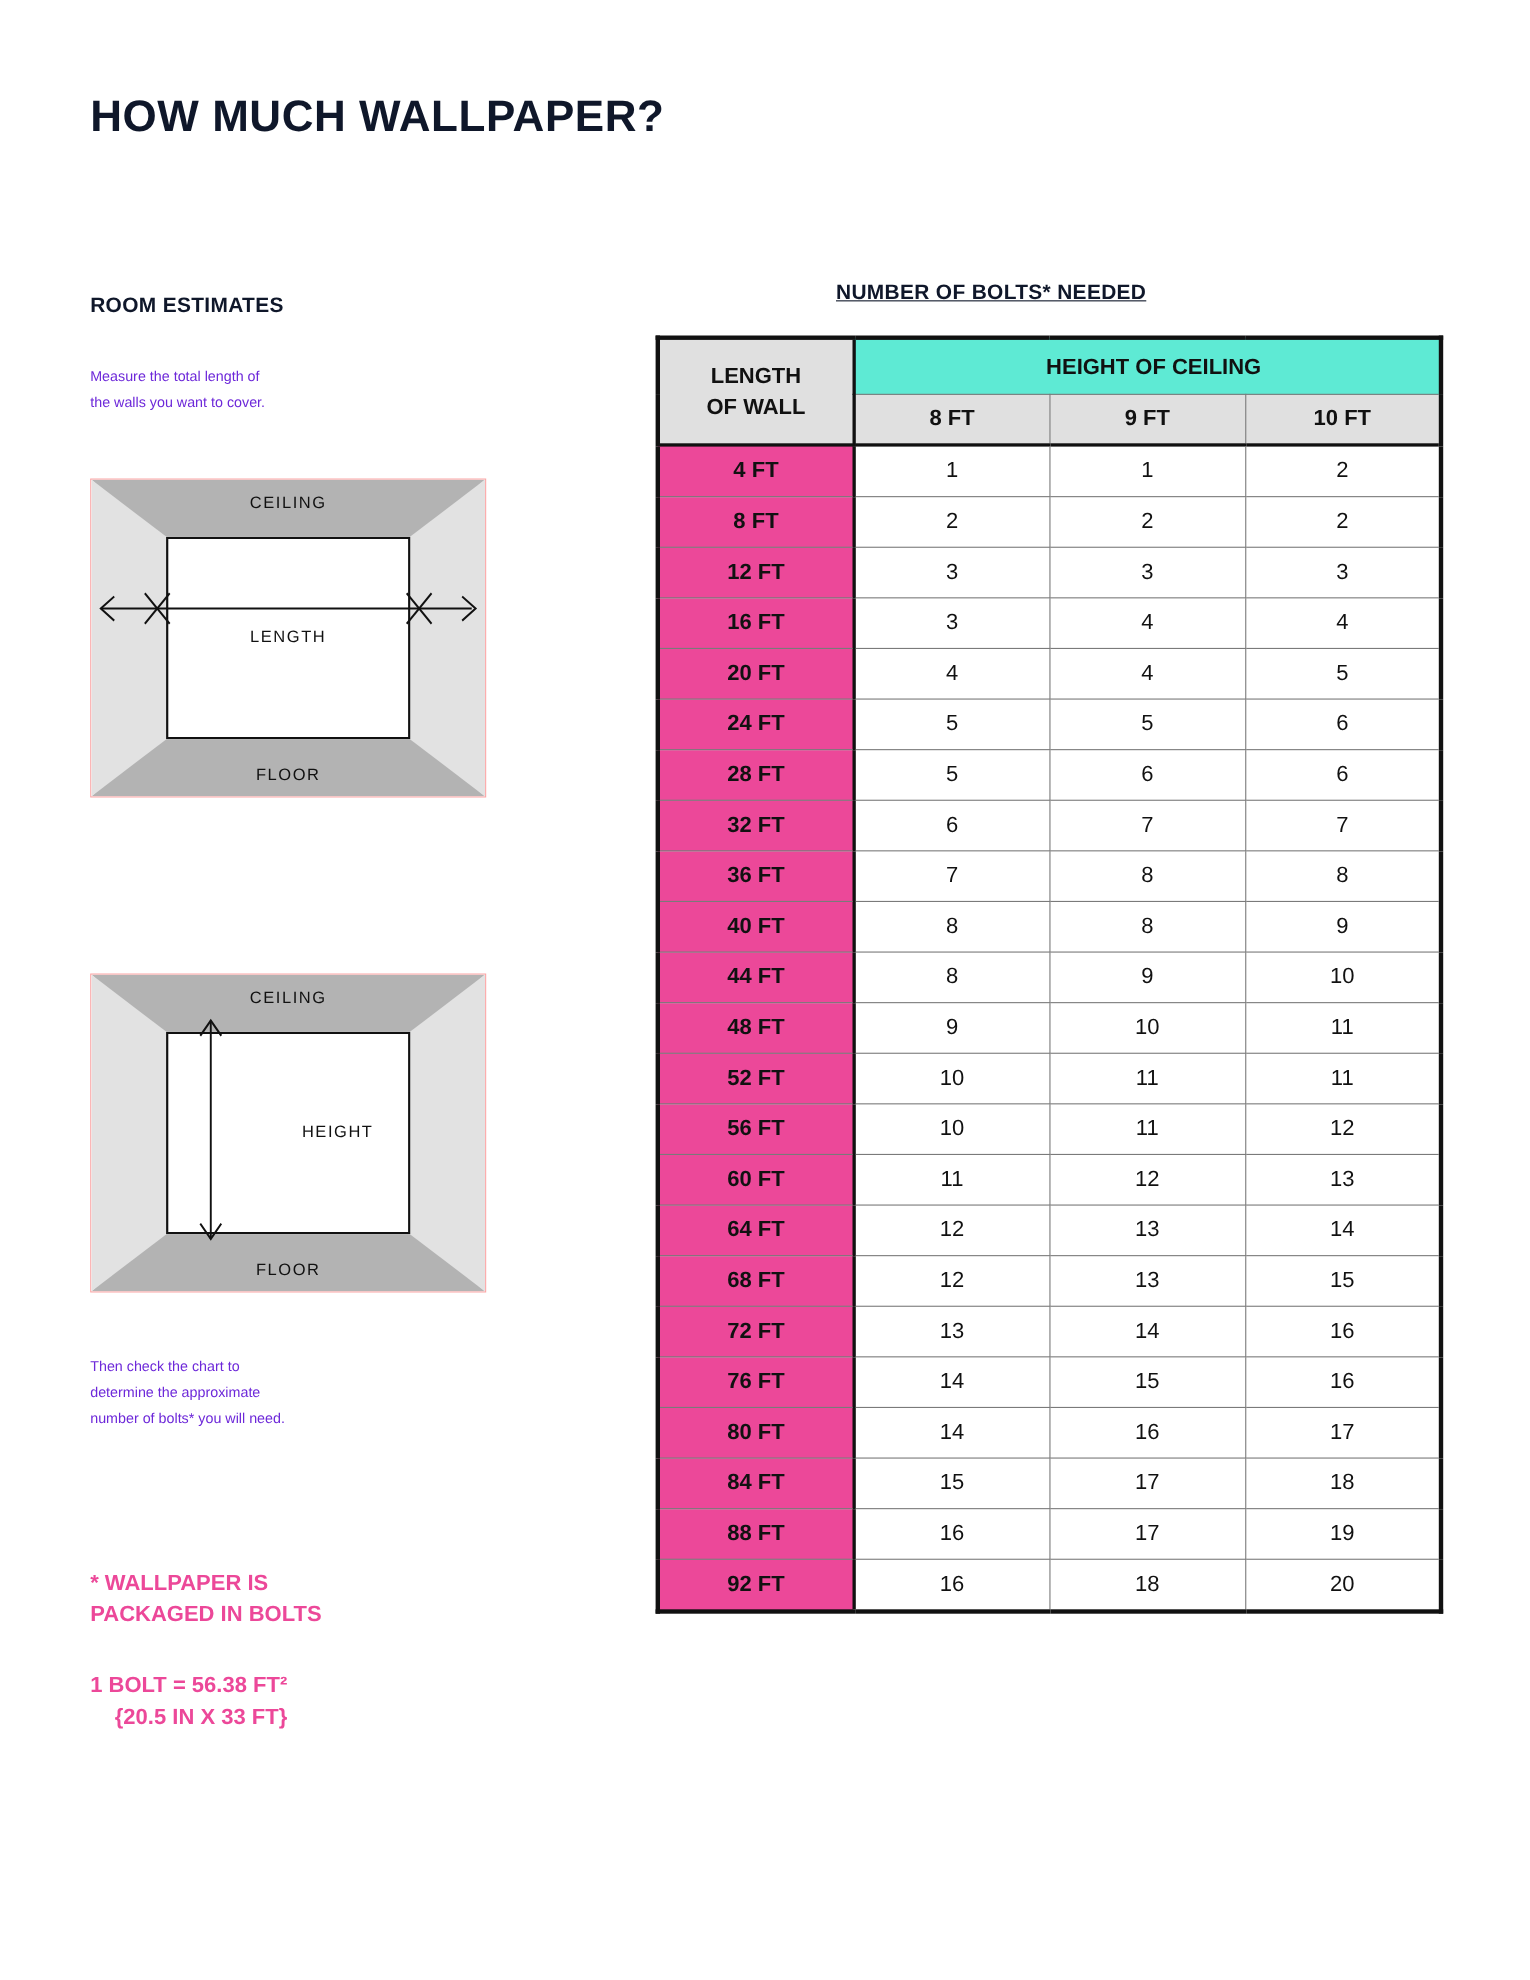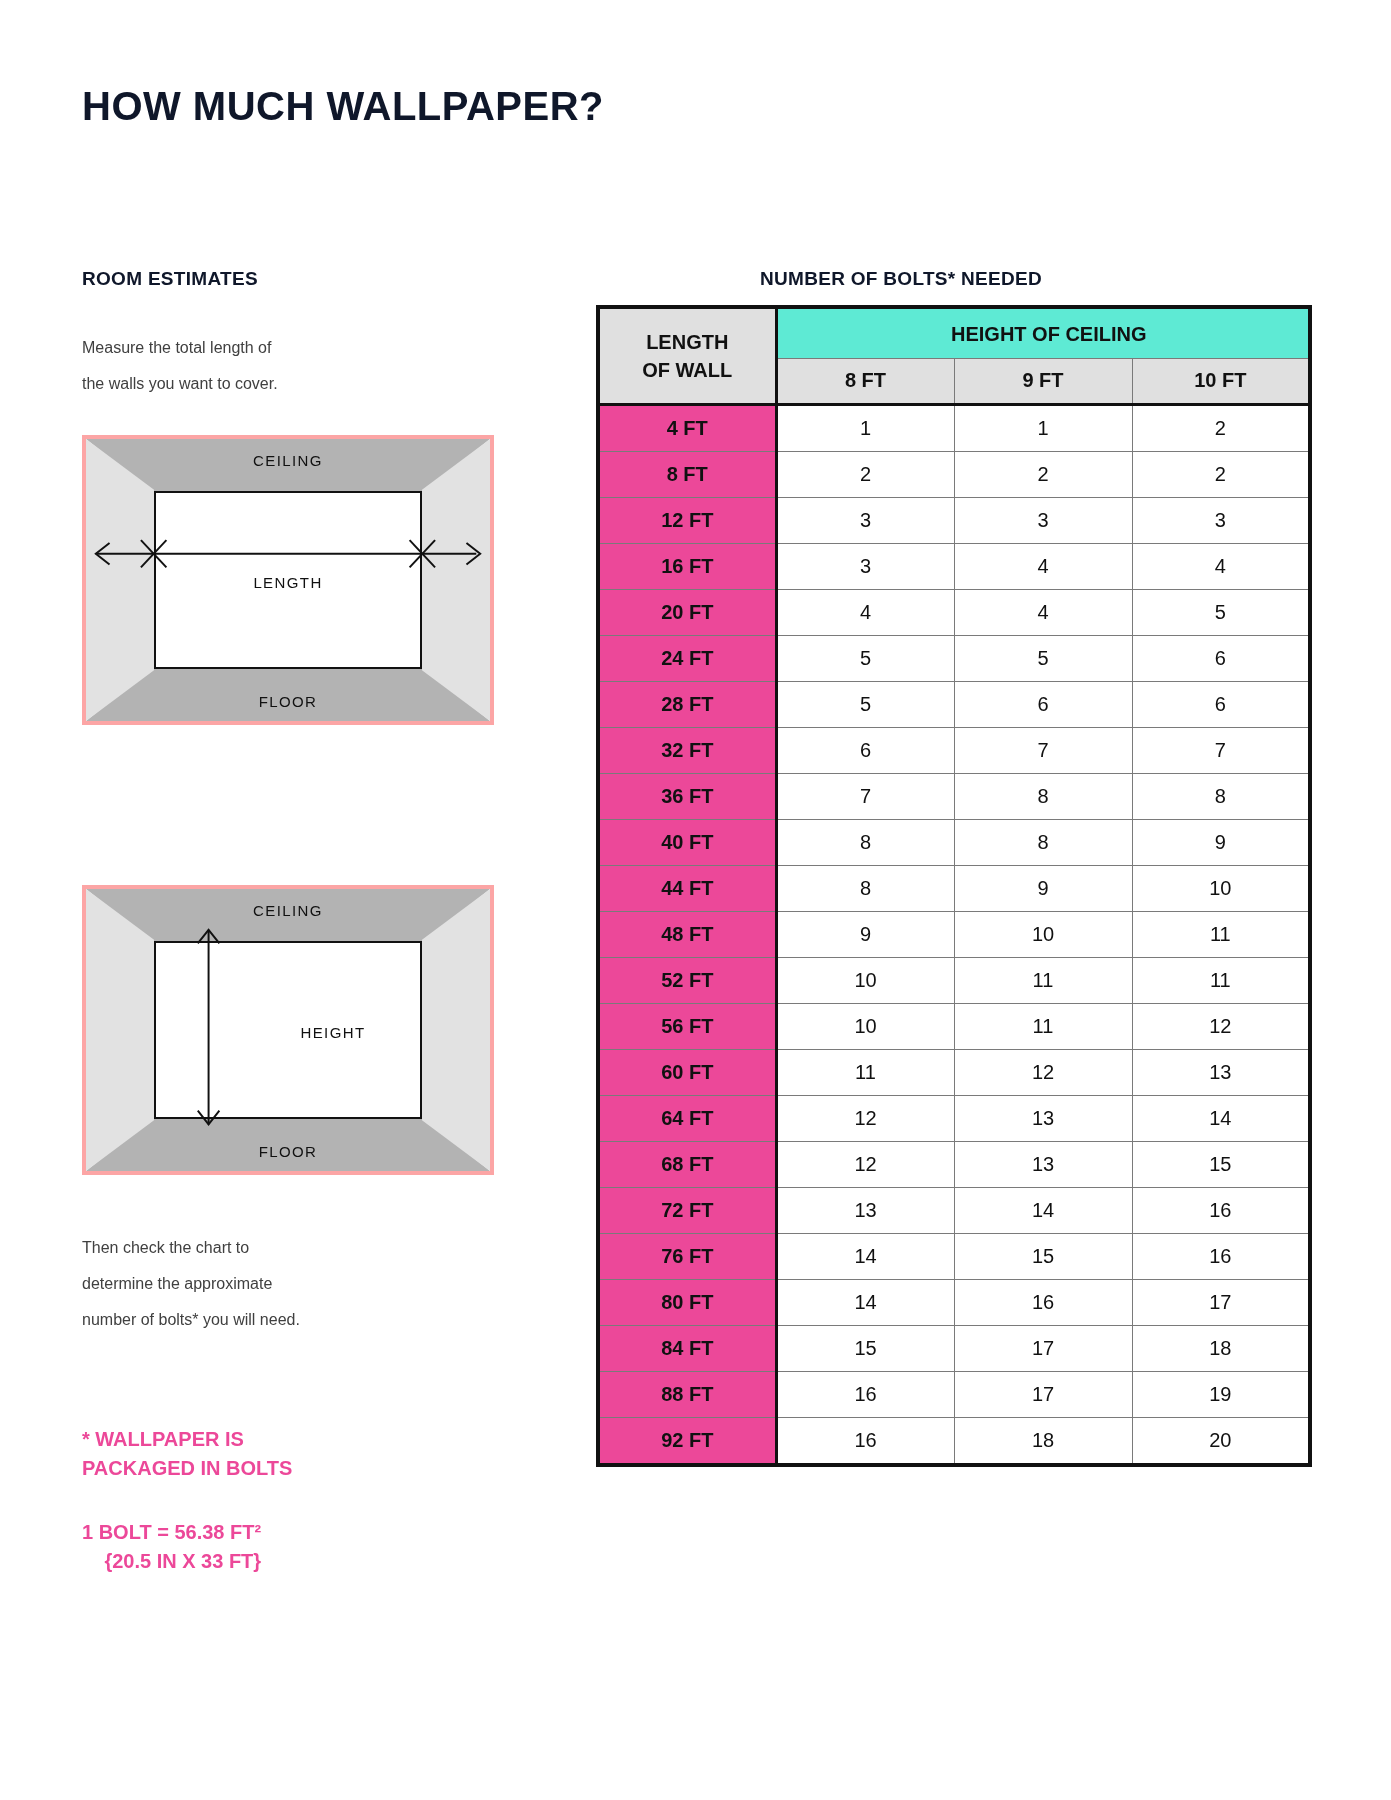--- a/index.html
+++ b/index.html
@@ -37,50 +37,51 @@
     letter-spacing: 0.3px;
   }
   #room-estimates-head {
     position: absolute;
     left: 82px;
     top: 268px;
   }
   #bolts-head {
     position: absolute;
     left: 760px;
-    top: 268px;
+    top: 256px;
+    text-decoration: underline;
   }
   .para {
     position: absolute;
-    font-size: 16px;
-    line-height: 36px;
-    color: #404040;
+    font-size: 13px;
+    line-height: 24px;
+    color: #6d28d9;
     white-space: pre-line;
   }
   #para1 { left: 82px; top: 330px; }
   #para2 { left: 82px; top: 782px; }
   #para3 { left: 82px; top: 1230px; }
 
   .note-block {
     position: absolute;
     font-size: 20px;
     font-weight: bold;
     line-height: 29px;
     white-space: pre-line;
     color: #ec4899;
   }
   #note1 { left: 82px; top: 1425px; }
   #note2 { left: 82px; top: 1518px; text-align: right; }
 
   
   .room {
     position: absolute;
-    width: 412px;
+    width: 360px;
     height: 290px;
-    border: 4px solid #fca5a5;
+    border: 1px solid #fca5a5;
     box-sizing: border-box;
     background: #ffffff;
   }
   #room1 { left: 82px; top: 435px; }
   #room2 { left: 82px; top: 885px; }
 
   .room .wall {
     position: absolute;
     box-sizing: border-box;
   }

